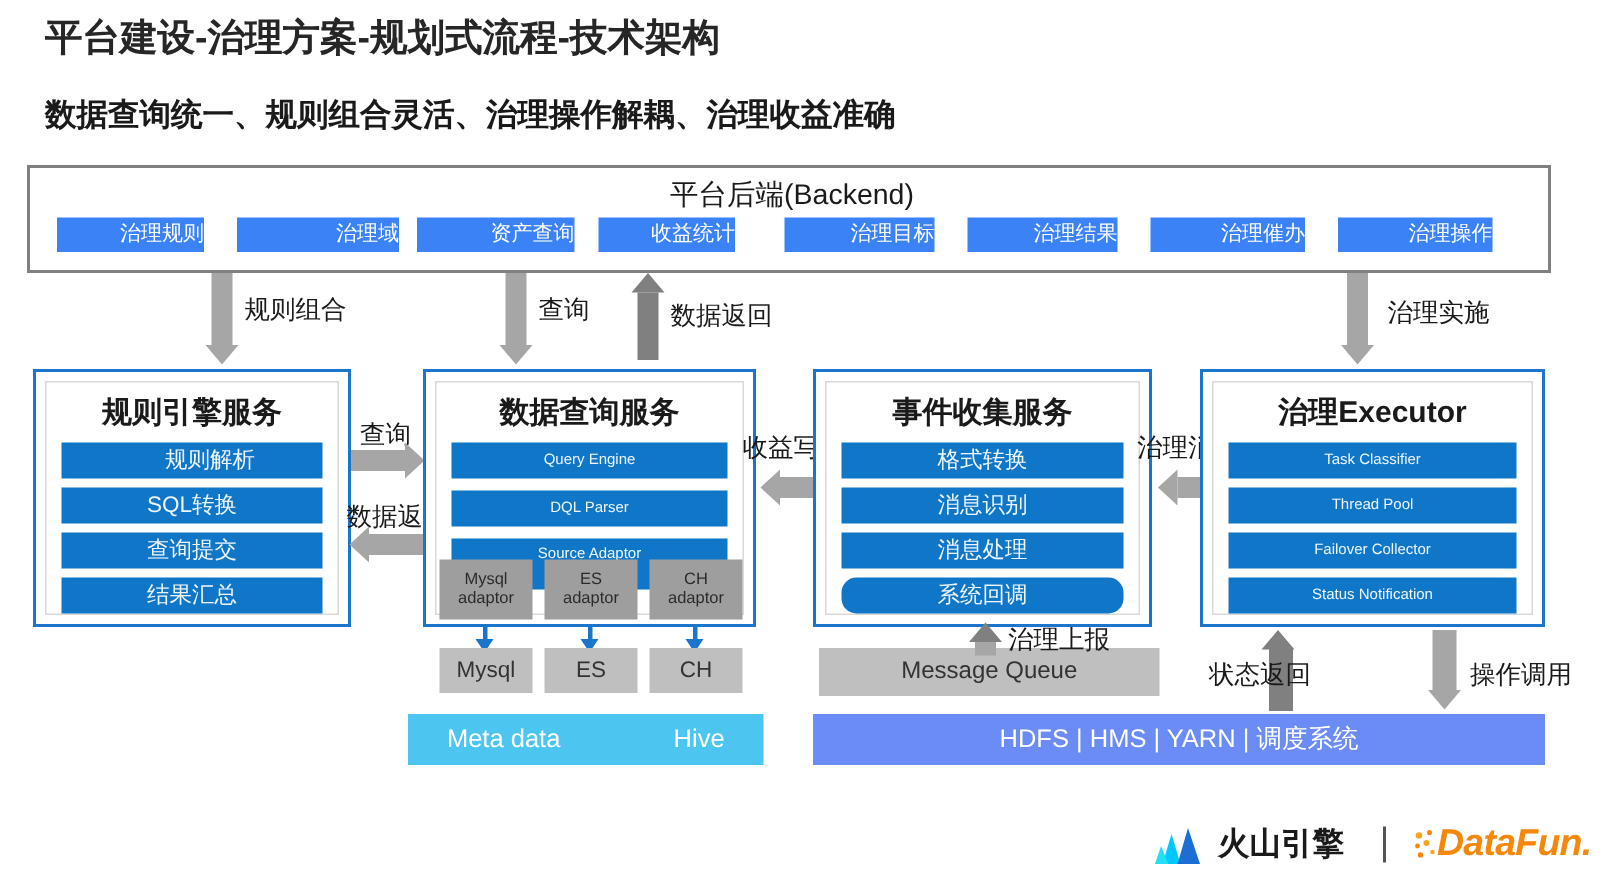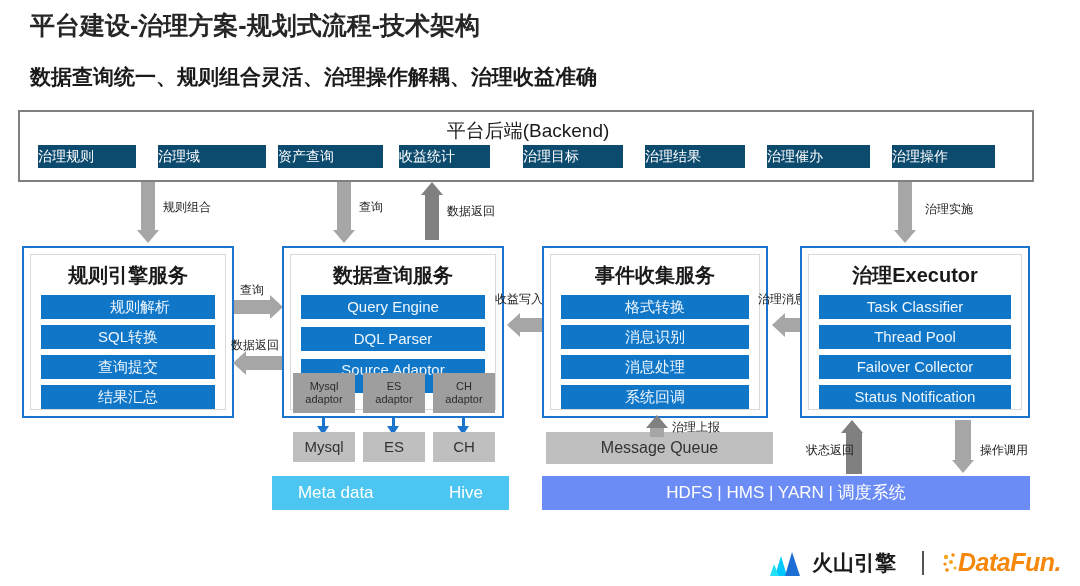--- a/index.html
+++ b/index.html
@@ -30,22 +30,22 @@
   .backend-panel{
     left:18px;top:110px;width:1016px;height:72px;
     border:2px solid #808080;background:#ffffff;
   }
   .backend-title{
     left:0;top:6px;width:1016px;height:26px;
     text-align:center;font-size:19px;color:#1a1a1a;line-height:26px;
   }
   .pill{
     height:23px;top:145px;
-    background:#0c4a6e;color:#ffffff;
-    font-size:14px;line-height:23px;text-align:left;
+    background:#3b82f6;color:#ffffff;
+    font-size:14px;line-height:23px;text-align:right;
     white-space:nowrap;
     font-family:Liberation Serif, serif;
   }
 
   
   .svc{
     top:246px;height:172px;
     border:2px solid #1b75cd;background:#ffffff;
   }
   .svc-inner{
@@ -53,21 +53,21 @@
     border:1px solid #d9d9d9;background:#ffffff;
   }
   .svc-title{
     position:absolute;left:0;top:6px;width:100%;height:28px;
     text-align:center;font-size:20px;font-weight:bold;color:#1a1a1a;
     line-height:28px;white-space:nowrap;
   }
   .row{
     position:absolute;left:10px;right:10px;height:24px;
     background:#0f76c8;color:#eef6fd;
-    font-size:15px;line-height:24px;text-align:center;white-space:nowrap;
+    font-size:10px;line-height:24px;text-align:center;white-space:nowrap;
   }
   .row.cn{font-size:15px;}
 
   
   .adaptor{
     background:#9e9e9e;color:#2b2b2b;
     font-size:11px;line-height:13px;text-align:center;
     display:flex;flex-direction:column;align-items:center;justify-content:center;
   }
   .adaptor span{display:block;}
@@ -99,21 +99,21 @@
   .arrow-shaft.dark{background:#808080;}
   .arrow-head{position:absolute;width:0;height:0;}
   .head-down{border-left:11px solid transparent;border-right:11px solid transparent;border-top:13px solid #a6a6a6;}
   .head-up{border-left:11px solid transparent;border-right:11px solid transparent;border-bottom:13px solid #808080;}
   .head-left{border-top:12px solid transparent;border-bottom:12px solid transparent;border-right:13px solid #a6a6a6;}
   .head-right{border-top:12px solid transparent;border-bottom:12px solid transparent;border-left:13px solid #a6a6a6;}
   .head-down-sm{border-left:6px solid transparent;border-right:6px solid transparent;border-top:9px solid #1b75cd;}
   .shaft-sm{position:absolute;background:#1b75cd;width:3px;}
 
   .alabel{
-    position:absolute;font-size:12px;color:#1a1a1a;white-space:nowrap;line-height:14px;
+    position:absolute;font-size:17px;color:#1a1a1a;white-space:nowrap;line-height:14px;
   }
 
   
   .footer{left:0;top:540px;width:1080px;height:46px;}
   .logo-vol-text{
     font-size:21px;font-weight:bold;color:#1a1a1a;line-height:26px;white-space:nowrap;
   }
   .divider-v{width:2px;height:24px;background:#555;}
   .logo-df-text{
     font-size:25px;font-style:italic;font-weight:bold;color:#f5870a;
@@ -207,21 +207,21 @@
   <div class="alabel" style="left:495px;top:292px;">收益写入</div>
   <div class="arrow-shaft" style="left:520px;top:318px;width:26px;height:14px;"></div>
   <div class="arrow-head head-left" style="left:507px;top:313px;"></div>
 
   <div class="abs svc" style="left:542px;width:226px;">
     <div class="svc-inner">
       <div class="svc-title">事件收集服务</div>
       <div class="row cn" style="top:40px;">格式转换</div>
       <div class="row cn" style="top:70px;text-align:center;">消息识别</div>
       <div class="row cn" style="top:100px;">消息处理</div>
-      <div class="row cn" style="top:130px;">系统回调</div>
+      <div class="row cn" style="top:130px;border-radius:10px;">系统回调</div>
     </div>
   </div>
 
   <div class="alabel" style="left:758px;top:292px;">治理消息</div>
   <div class="arrow-shaft" style="left:785px;top:318px;width:22px;height:14px;"></div>
   <div class="arrow-head head-left" style="left:772px;top:313px;"></div>
 
   <div class="abs svc" style="left:800px;width:230px;">
     <div class="svc-inner">
       <div class="svc-title">治理Executor</div>

